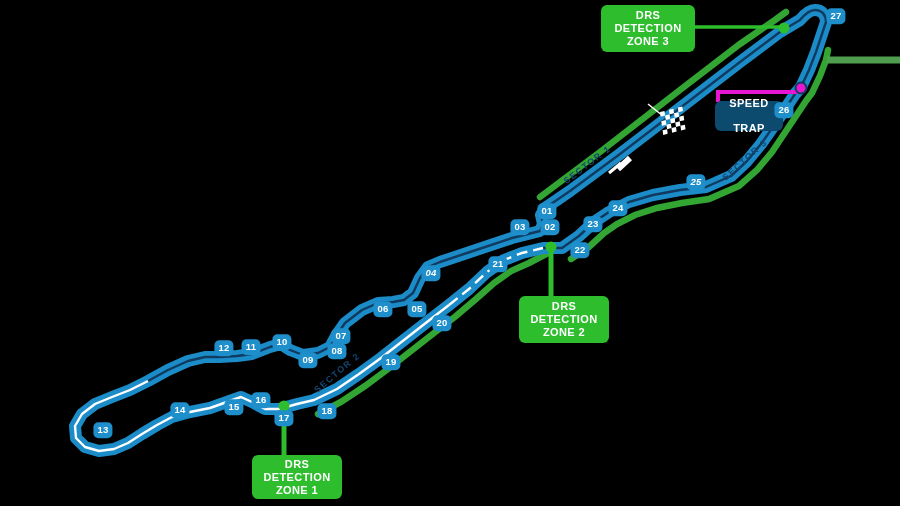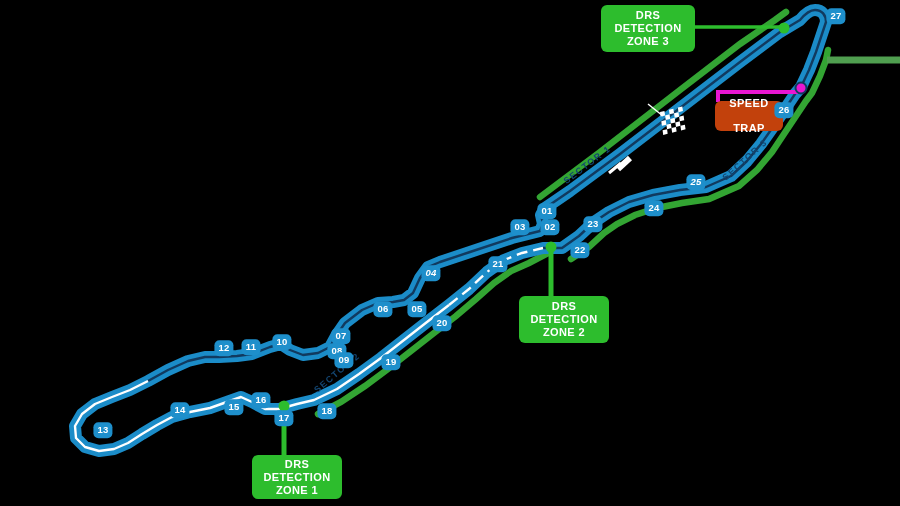--- a/index.html
+++ b/index.html
@@ -69,21 +69,21 @@
       <text x="339" y="375" text-anchor="middle" transform="rotate(-40 339 375)" class="sector-text">SECTOR 2</text>
       <text x="747" y="162" text-anchor="middle" transform="rotate(-42 747 162)" class="sector-text">SECTOR 3</text>
     </svg>
 
   <div id="overlay">
       <div class="callout" style="left: 589px; top: 5px; width: 94px; height: 47px; background: rgb(45, 189, 45); color: rgb(255, 255, 255);">
         <div>DRS</div>
         <div>DETECTION</div>
         <div>ZONE 3</div>
       </div>
-      <div class="callout" style="left: 703px; top: 101px; width: 68px; height: 30px; background: #c2410c; color: rgb(255, 255, 255); gap: 12px;">
+      <div class="callout" style="left: 703px; top: 101px; width: 68px; height: 30px; background: #0c4a6e; color: rgb(255, 255, 255); gap: 12px;">
         <div>SPEED</div>
         <div>TRAP</div>
       </div>
       <div class="callout" style="left: 507px; top: 296px; width: 90px; height: 47px; background: rgb(45, 189, 45); color: rgb(255, 255, 255);">
         <div>DRS</div>
         <div>DETECTION</div>
         <div>ZONE 2</div>
       </div>
       <div class="callout" style="left: 240px; top: 455px; width: 90px; height: 44px; background: rgb(45, 189, 45); color: rgb(255, 255, 255);">
         <div>DRS</div>
@@ -91,33 +91,33 @@
         <div>ZONE 1</div>
       </div>
       <div class="badge" style="left: 535px; top: 211px;">01</div>
       <div class="badge" style="left: 538px; top: 227px;">02</div>
       <div class="badge" style="left: 508px; top: 227px;">03</div>
       <div class="badge" style="left: 419px; top: 273px; font-style: italic;">04</div>
       <div class="badge" style="left: 405px; top: 309px;">05</div>
       <div class="badge" style="left: 371px; top: 309px;">06</div>
       <div class="badge" style="left: 329px; top: 336px;">07</div>
       <div class="badge" style="left: 325px; top: 351px;">08</div>
-      <div class="badge" style="left: 296px; top: 360px; margin-left: 36px;">09</div>
+      <div class="badge" style="left: 296px; top: 360px;">09</div>
       <div class="badge" style="left: 270px; top: 342px;">10</div>
       <div class="badge" style="left: 239px; top: 347px;">11</div>
       <div class="badge" style="left: 212px; top: 348px;">12</div>
       <div class="badge" style="left: 91px; top: 430px;">13</div>
       <div class="badge" style="left: 168px; top: 410px;">14</div>
       <div class="badge" style="left: 222px; top: 407px;">15</div>
       <div class="badge" style="left: 249px; top: 400px;">16</div>
       <div class="badge" style="left: 272px; top: 418px;">17</div>
       <div class="badge" style="left: 315px; top: 411px;">18</div>
       <div class="badge" style="left: 379px; top: 362px;">19</div>
       <div class="badge" style="left: 430px; top: 323px;">20</div>
       <div class="badge" style="left: 486px; top: 264px;">21</div>
       <div class="badge" style="left: 568px; top: 250px; text-align: center;">22</div>
       <div class="badge" style="left: 581px; top: 224px;">23</div>
-      <div class="badge" style="left: 606px; top: 208px; margin-left: 36px;">24</div>
+      <div class="badge" style="left: 606px; top: 208px;">24</div>
       <div class="badge" style="left: 684px; top: 182px; font-style: italic;">25</div>
       <div class="badge" style="left: 772px; top: 110px;">26</div>
       <div class="badge" style="left: 824px; top: 16px;">27</div>
     </div>
 </div>
 
 </body></html>

